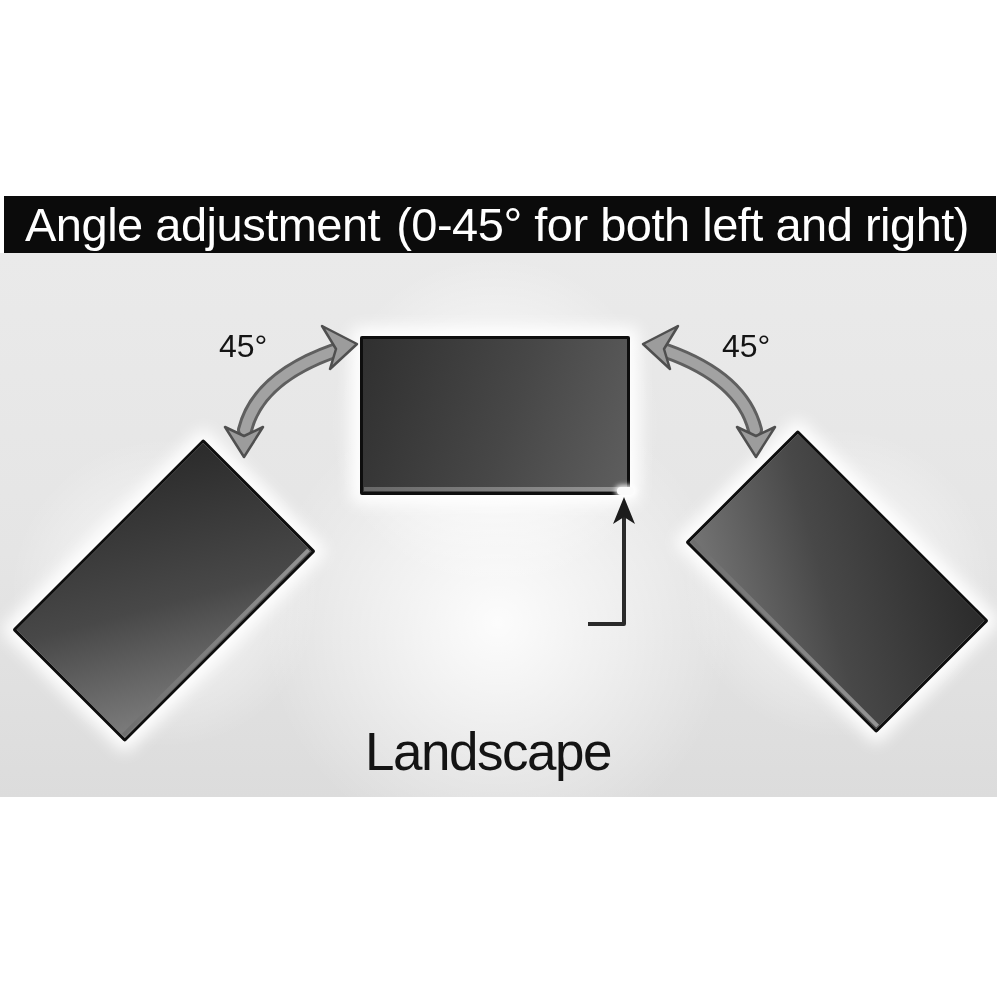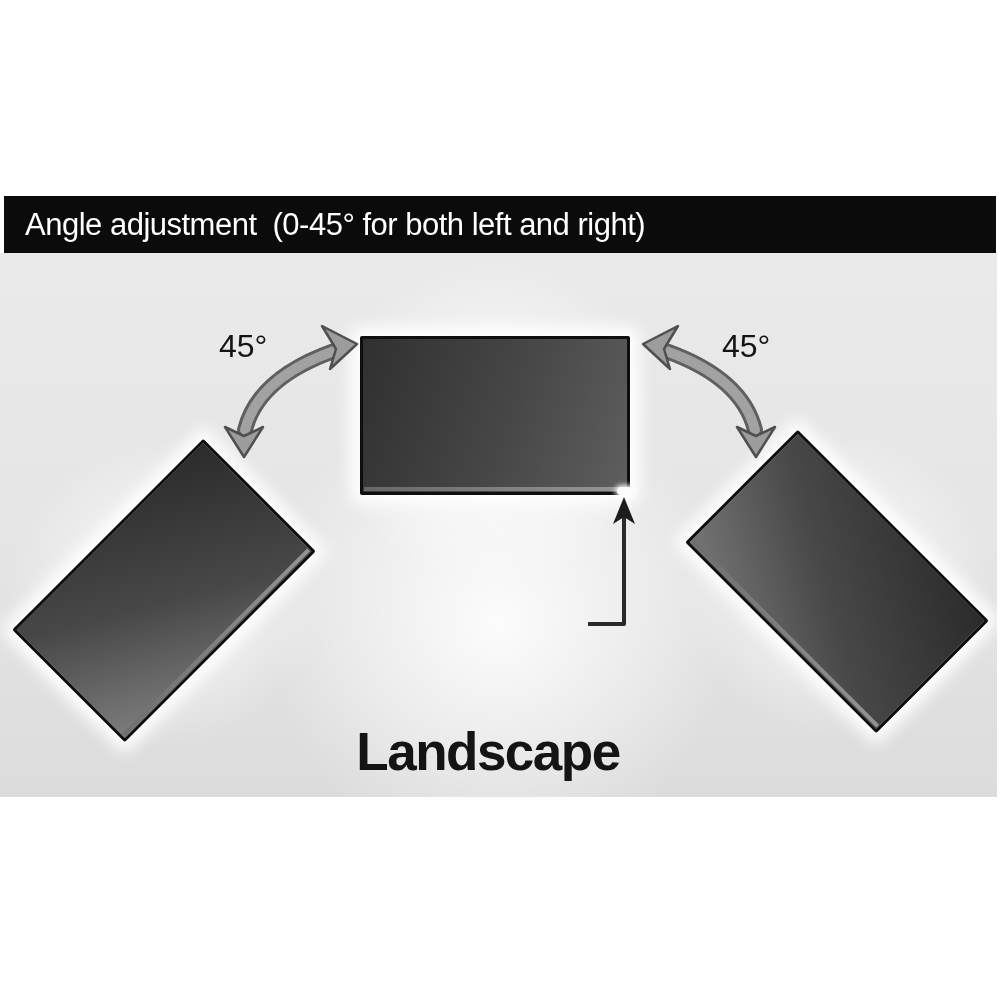--- a/index.html
+++ b/index.html
@@ -5,21 +5,21 @@
   html,body{margin:0;padding:0;background:#ffffff;}
   body{font-family:"Liberation Sans","DejaVu Sans",sans-serif;}
   .stage{position:relative;width:1000px;height:1000px;background:#ffffff;overflow:hidden;margin:0 auto;}
 
   
   .header-bar{
     position:absolute;left:4px;top:196px;width:992px;height:57px;
     background:var(--header-bg,#0b0b0b);
     display:flex;align-items:center;
     color:var(--header-text,#ffffff);
-    font-size:31px;line-height:57px;letter-spacing:-0.5px;
+    font-size:47px;line-height:57px;letter-spacing:-0.5px;
     white-space:nowrap;
   }
   .header-bar .title-main{margin-left:21px;font-weight:500;}
   .header-bar .title-note{margin-left:16px;font-weight:400;}
 
   
   .panel{
     position:absolute;left:0;top:253px;width:997px;height:544px;
     background:
       radial-gradient(circle 230px at 495px 170px, rgba(255,255,255,.95), rgba(255,255,255,0) 72%),
@@ -59,21 +59,21 @@
   
   .arrows{position:absolute;left:0;top:0;width:1000px;height:1000px;pointer-events:none;}
 
   
   .label{position:absolute;color:var(--label-text,#141414);}
   .angle-left {left:219px;top:328px;font-size:32px;font-weight:500;}
   .angle-right{left:722px;top:328px;font-size:32px;font-weight:500;}
   .power-label{left:297px;top:594px;font-size:38px;font-weight:500;letter-spacing:0px;}
   .orientation-label{
     left:0;top:721px;width:976px;text-align:center;
-    font-size:53px;font-weight:700;letter-spacing:-1.5px;
+    font-size:53px;font-weight:400;letter-spacing:-1.5px;
   }
 </style>
 </head>
 <body>
 
 <div class="stage">
 
   <div class="header-bar">
     <span class="title-main">Angle adjustment</span>
     <span class="title-note">(0-45° for both left and right)</span>

